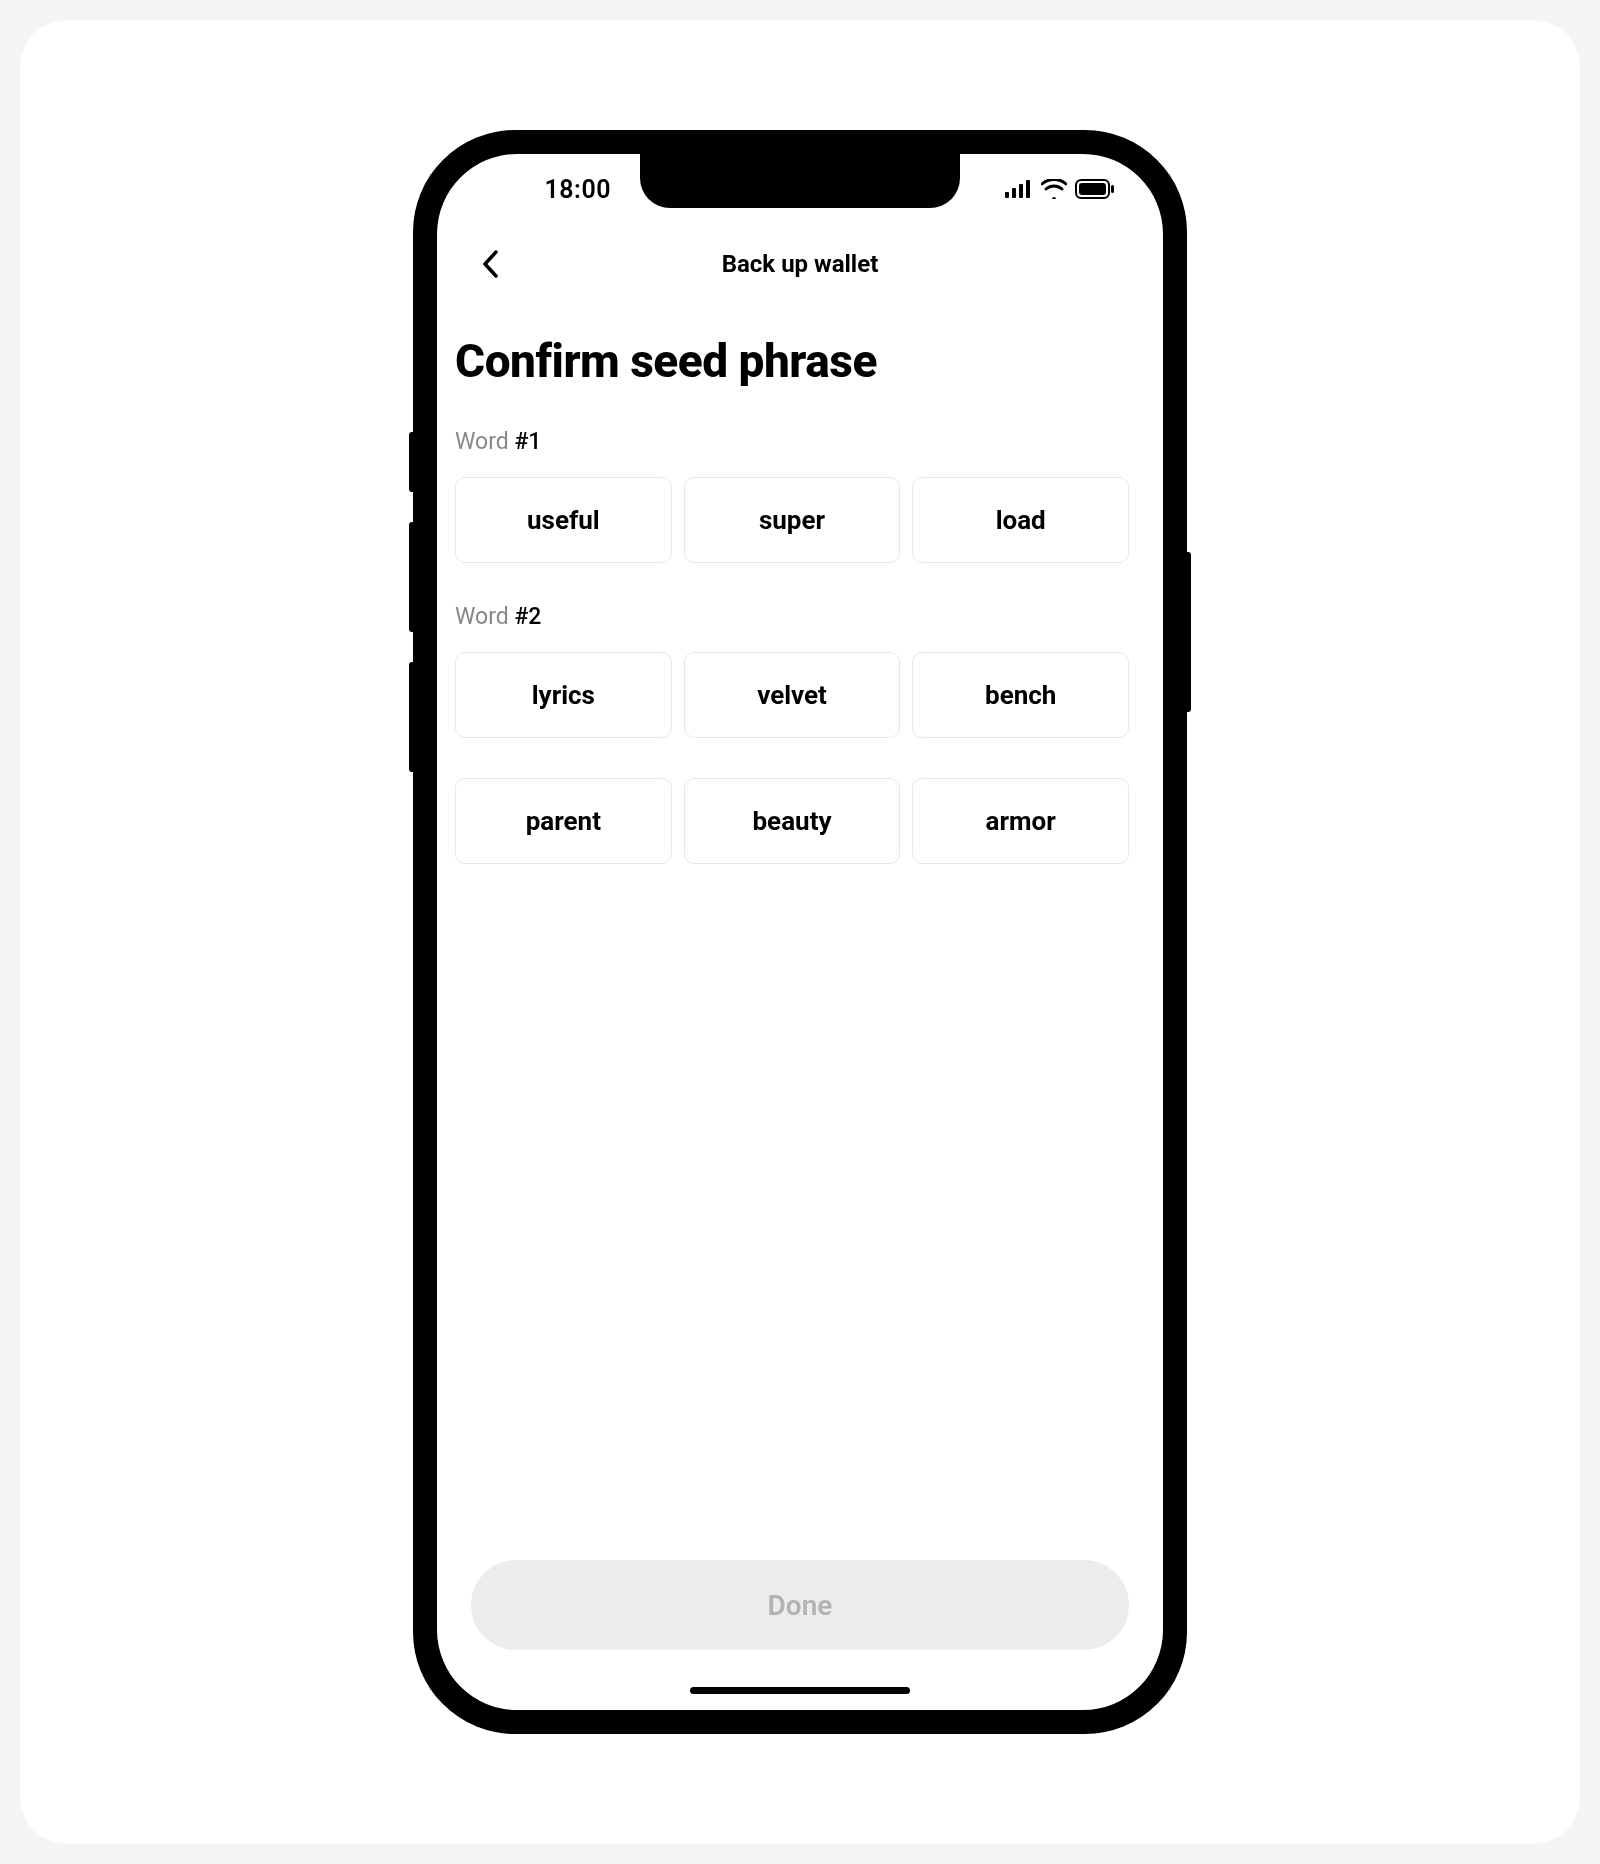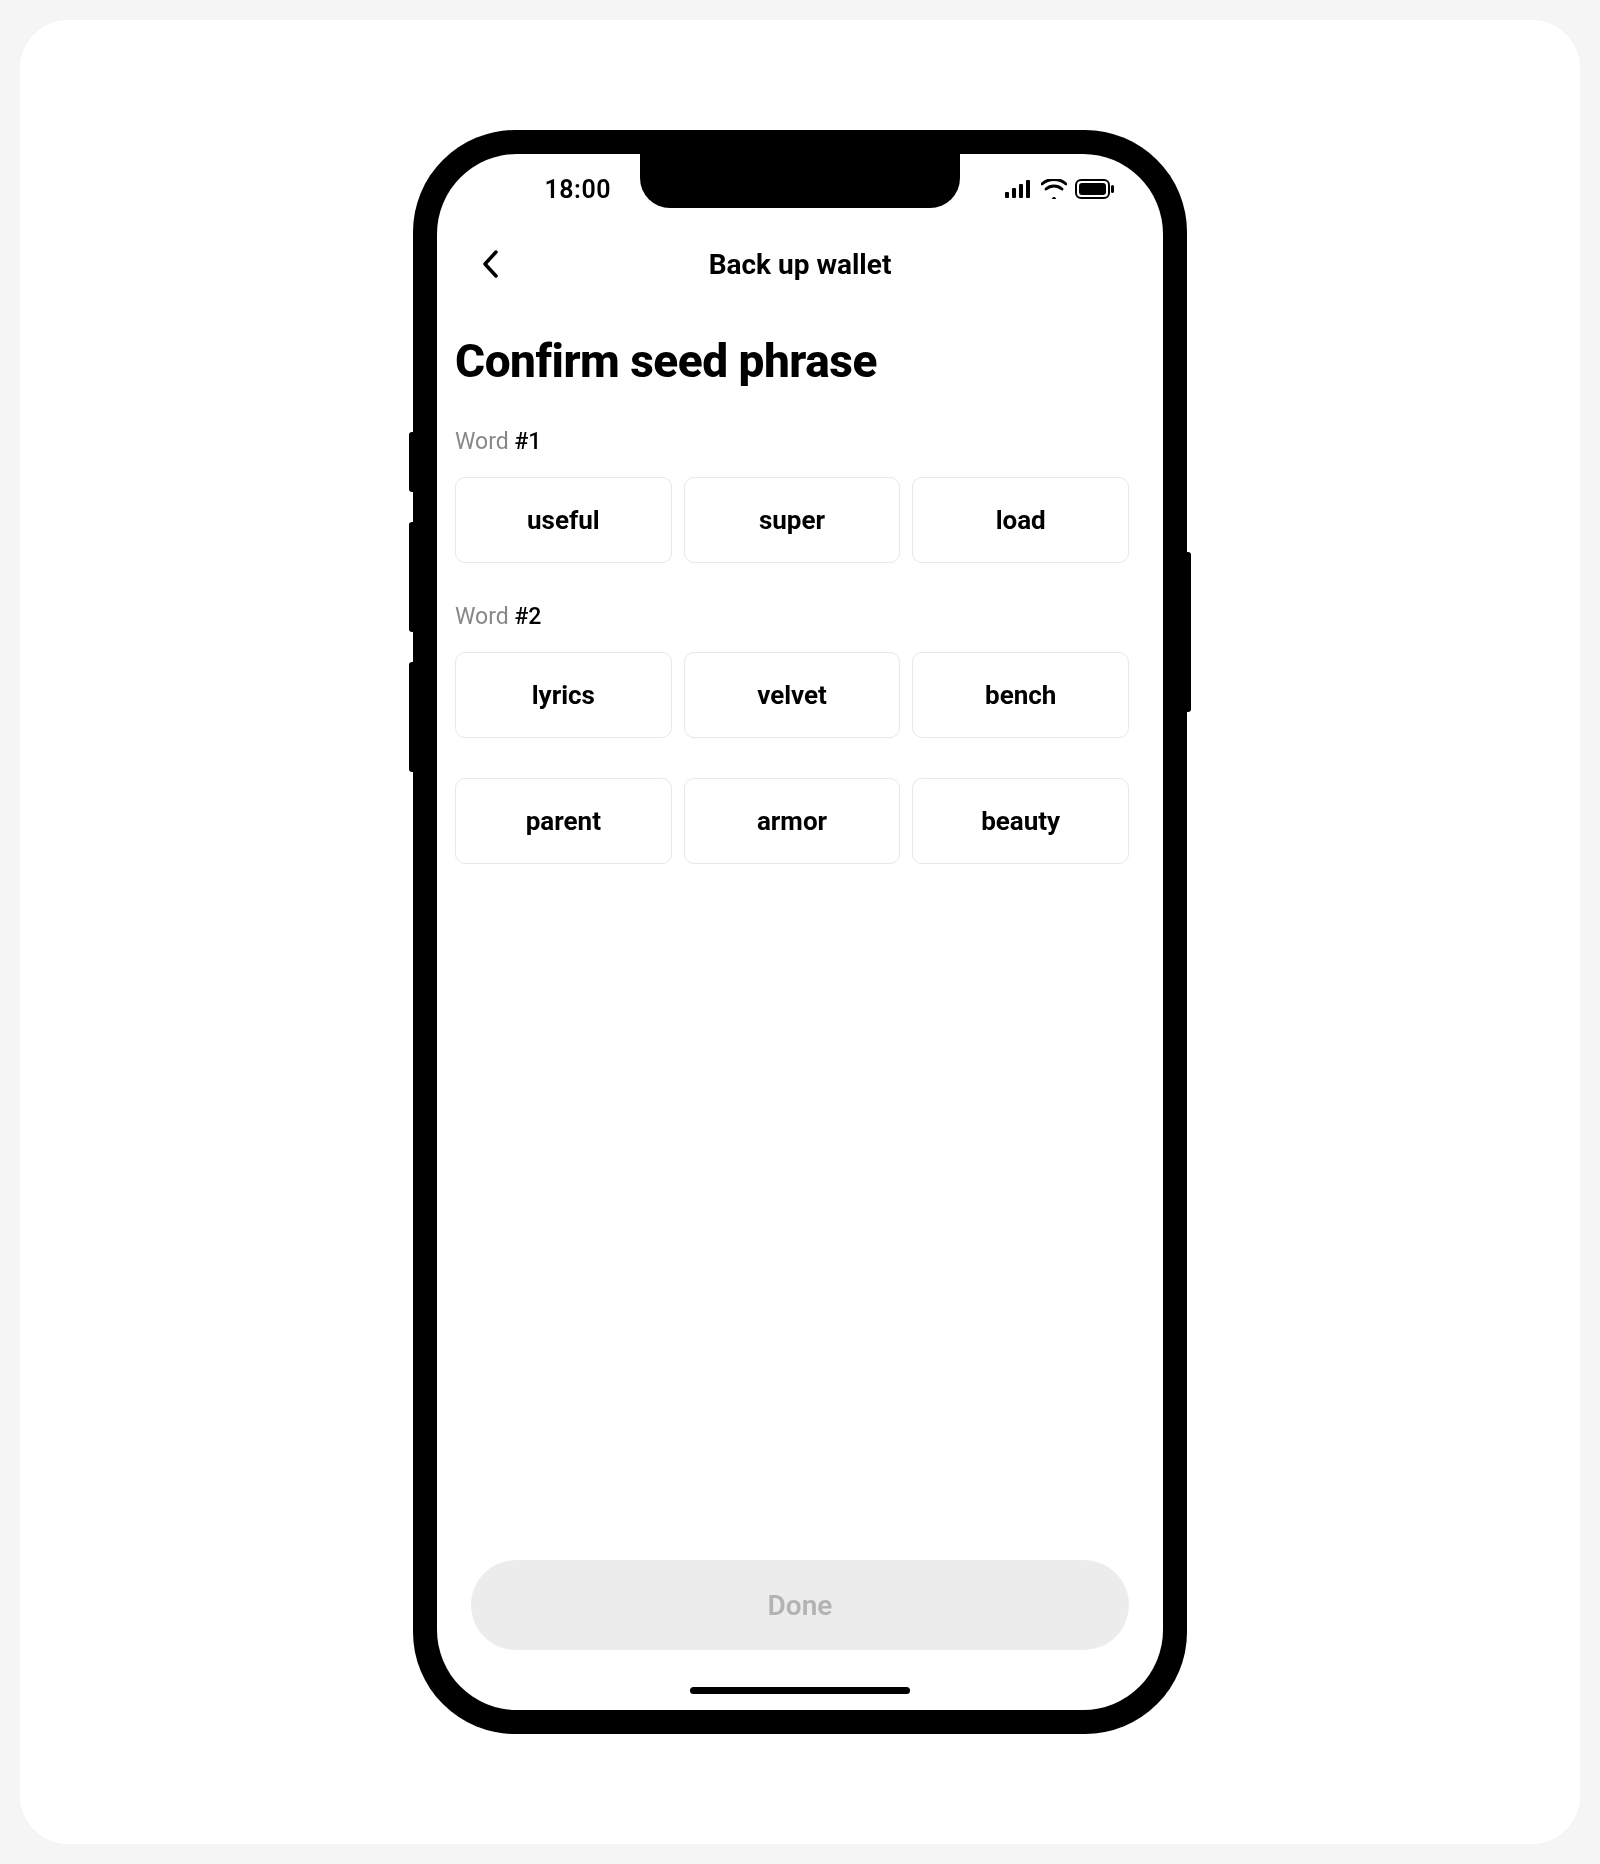--- a/index.html
+++ b/index.html
@@ -144,21 +144,21 @@
       transform: translateY(-50%);
       width: 40px;
       height: 40px;
       display: flex;
       align-items: center;
       justify-content: center;
       cursor: pointer;
     }
 
     .nav-title {
-      font-size: 28px;
+      font-size: 24px;
       font-weight: 700;
       color: #000;
     }
 
     .content {
       flex: 1;
       padding: 30px 34px 20px 18px;
       display: flex;
       flex-direction: column;
       overflow: hidden;
@@ -305,22 +305,22 @@
           <div class="options-row">
             <div class="option-button">lyrics</div>
             <div class="option-button">velvet</div>
             <div class="option-button">bench</div>
           </div>
         </div>
 
         <div class="word-group">
           <div class="options-row">
             <div class="option-button">parent</div>
+            <div class="option-button">beauty</div>
             <div class="option-button">armor</div>
-            <div class="option-button">beauty</div>
           </div>
         </div>
       </div>
 
       <div class="footer">
         <button class="done-button">Done</button>
       </div>
 
       <div class="home-indicator"></div>
     </div>

